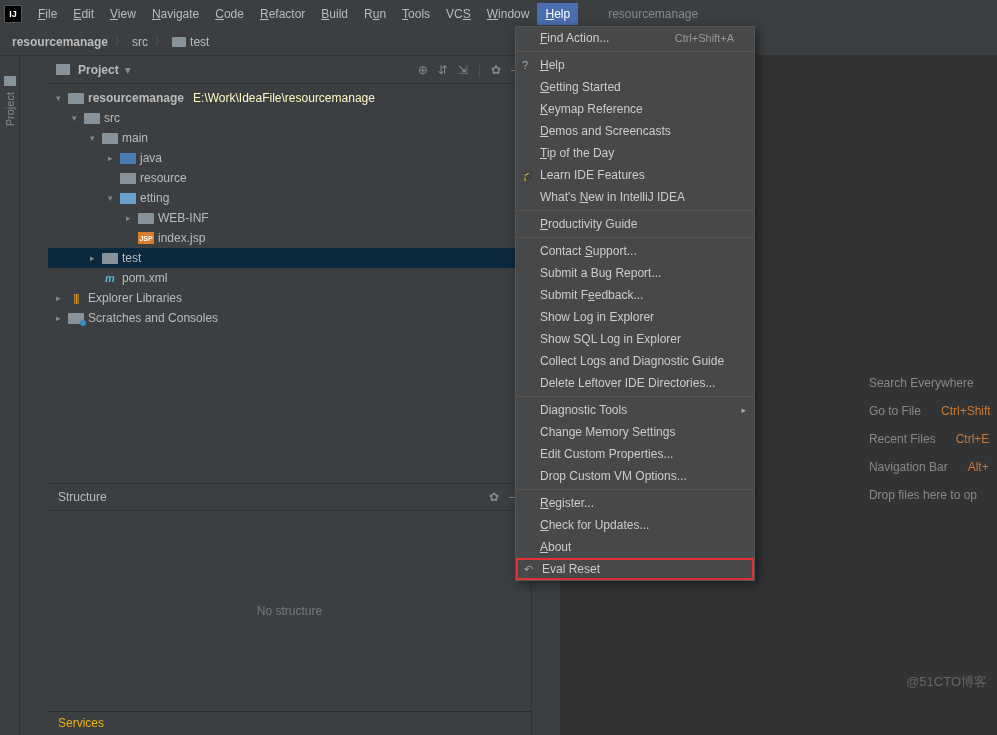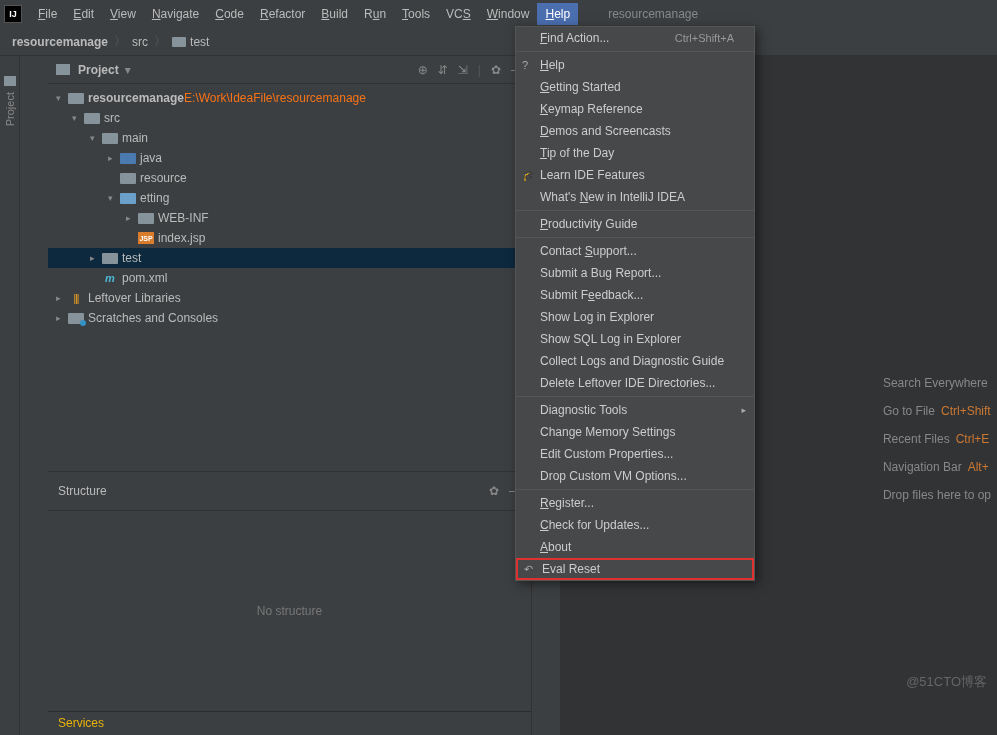--- a/index.html
+++ b/index.html
@@ -30,31 +30,31 @@
 .tree-row .arrow { width: 12px; color: #888; font-size: 9px; }
 .tree-row .icon { width: 16px; height: 12px; margin-right: 4px; display: inline-flex; align-items: center; justify-content: center; }
 .icon.folder { background: #87939a; height: 11px; border-radius: 1px; }
 .icon.folder-blue { background: #4a7ab0; height: 11px; border-radius: 1px; }
 .icon.jsp { background: #d97d2d; color: #fff; font-size: 7px; font-weight: bold; }
 .icon.maven { color: #4db8d6; font-style: italic; font-weight: bold; font-size: 11px; }
 .icon.lib { display: inline-flex; }
 .icon.lib::before { content:"|||"; color:#f5a623; letter-spacing:-1px; font-size:10px; }
 .icon.scratch { background:#87939a; border-radius:1px; height:11px; position:relative; }
 .icon.scratch::after { content:""; position:absolute; right:-2px; bottom:-2px; width:6px; height:6px; background:#3592c4; border-radius:50%; }
-.tree-row .extra { color: #f97316; margin-left: 0; }
+.tree-row .extra { color: #fef9c3; margin-left: 9px; }
 .indent-1 { padding-left: 24px; } .indent-2 { padding-left: 42px; } .indent-3 { padding-left: 60px; }
 .indent-4 { padding-left: 78px; }
-.structure-header { display: flex; align-items: center; height: 40px; padding: 0 10px; border-top: 1px solid #323232; border-bottom: 1px solid #323232; }
+.structure-header { display: flex; align-items: center; height: 28px; padding: 0 10px; border-top: 1px solid #323232; border-bottom: 1px solid #323232; }
 .structure-header .panel-toolbar { margin-left:auto; }
 .structure-body { height: 200px; display: flex; align-items: center; justify-content: center; color: #777; }
 .services-header { height: 24px; border-top: 1px solid #2b2b2b; padding: 4px 10px; color: #eab308; }
 .editor-area { flex: 1; position: relative; background: #313335; }
 .welcome-hints { position: absolute; right: 0; top: 320px; color: #888; font-size: 13px; }
 .welcome-hints div { margin-bottom: 14px; }
-.welcome-hints .shortcut { color: #cc7832; margin-left: 6px; }
+.welcome-hints .shortcut { color: #cc7832; margin-left: 20px; }
 .dropdown { position: absolute; left: 515px; top: 26px; width: 240px; background: #46484a; border: 1px solid #555; box-shadow: 3px 3px 10px rgba(0,0,0,0.5); z-index: 100; }
 .dropdown-item { display: flex; align-items: center; height: 22px; padding: 0 20px 0 24px; color: #ccc; cursor: pointer; position: relative; }
 .dropdown-item .shortcut { margin-left: auto; color: #999; font-size: 11px; }
 .dropdown-item .sub-arrow { position: absolute; right: 8px; color: #aaa; font-size: 9px; }
 .dropdown-item .pre-icon { position: absolute; left: 6px; color: #aaa; font-size: 11px; }
 .dropdown-sep { height: 1px; background: #555; margin: 2px 0; }
 .dropdown-item u { text-decoration: underline; }
 .eval-box { border: 2px solid #e03131; }
 .watermark { position: absolute; right: 10px; bottom: 44px; color: #666; font-size: 13px; }
 </style>
@@ -157,21 +157,21 @@
           <span>test</span>
         </div>
       <div class="tree-row indent-2">
           <span class="arrow"></span>
           <span class="icon maven">m</span>
           <span>pom.xml</span>
         </div>
       <div class="tree-row">
           <span class="arrow">▸</span>
           <span class="icon lib"></span>
-          <span>Leftover Libraries</span>
+          <span>Explorer Libraries</span>
         </div>
       <div class="tree-row">
           <span class="arrow">▸</span>
           <span class="icon scratch"></span>
           <span>Scratches and Consoles</span>
         </div>
     </div>
 
     <div class="structure-header">
       <span>Structure</span>

